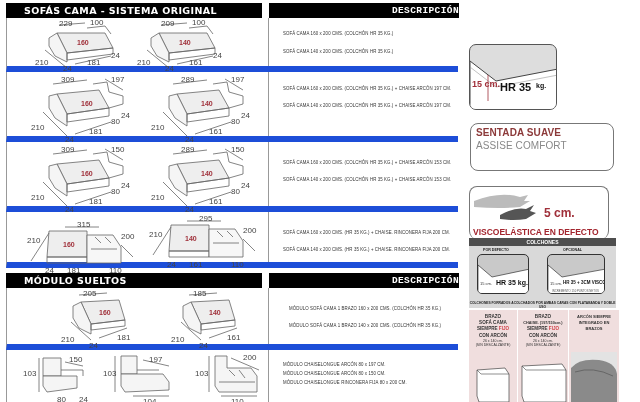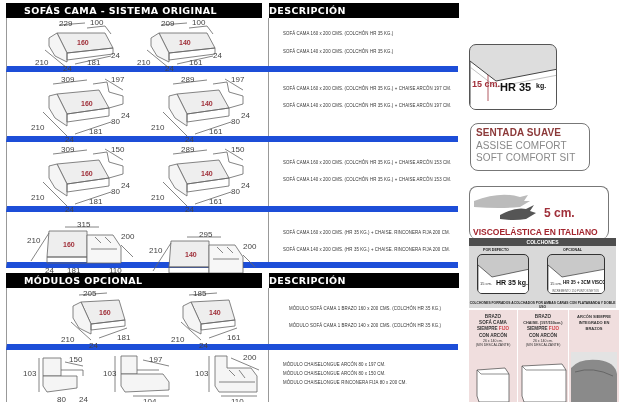--- a/index.html
+++ b/index.html
@@ -1,32 +1,32 @@
 <!DOCTYPE html>
 <html><head>
 <meta charset="utf-8">
 <style>
   * { box-sizing: border-box; margin: 0; padding: 0; }
   html, body { width: 640px; height: 402px; background: #fff; overflow: hidden; }
   body { position: relative; font-family: "Liberation Sans", sans-serif; color: #222; }
 
   .hdr { position: absolute; height: 15px; background: #000; color: #fff; font-weight: bold; font-size: 9.5px; letter-spacing: 0.4px; line-height: 15px; font-family: "DejaVu Sans", sans-serif; }
   .hdr.left { padding-left: 18px; }
-  .hdr.center { text-align: left; }
+  .hdr.center { text-align: right; font-family: Liberation Mono, monospace; }
 
   .row { position: absolute; left: 6px; width: 452px; border-bottom: 6px solid #1d4ed8; border-left: 1px solid #999; }
   .row .divider { position: absolute; left: 261px; top: 0; bottom: 0; border-left: 1px solid #999; }
   .cell-img { position: absolute; }
   .desc { position: absolute; left: 276px; font-family: "Liberation Sans", sans-serif; font-size: 4.6px; color: #333; letter-spacing: 0.1px; white-space: nowrap; transform: scaleX(0.95); transform-origin: left; }
 
   svg { display: block; overflow: visible; }
   .dim { font-family: "Liberation Sans", sans-serif; font-size: 8px; fill: #444; }
   .size { font-family: "Liberation Sans", sans-serif; font-size: 7px; fill: #a0303a; font-weight: bold; }
   .mattress-card { position: absolute; left: 469px; top: 44px; width: 88px; height: 66px; border: 1.5px solid #555; border-radius: 7px; background: #ddd; overflow: hidden; }
-  .sentada { position: absolute; left: 470px; top: 123px; width: 120px; height: 48px; border: 1.5px solid #777; border-radius: 8px; padding: 3px 5px; }
+  .sentada { position: absolute; left: 470px; top: 123px; width: 144px; height: 48px; border: 1.5px solid #777; border-radius: 8px; padding: 3px 5px; }
   .sentada div { font-size: 10px; line-height: 12.5px; letter-spacing: 0.1px; }
   .sentada .s1 { color: #8c3a3a; font-weight: bold; }
   .sentada .s2, .sentada .s3 { color: #888; }
 
   .visco { position: absolute; left: 469px; top: 186px; width: 140px; height: 53px; border: 1.5px solid #777; border-radius: 8px; border-bottom: none; background: #fff; }
   .visco-title { position: absolute; left: 473px; top: 227px; font-size: 8.5px; font-weight: bold; color: #a3252e; }
   .colch-bar { position: absolute; left: 469px; top: 238px; width: 147px; height: 8px; background: #4e4e4e; color: #fff; font-size: 5px; font-weight: bold; text-align: center; line-height: 8px; }
   .colch-panel { position: absolute; left: 469px; top: 246px; width: 147px; height: 62px; background: #d9d9d9; }
   .colch-label { position: absolute; font-size: 3.6px; font-weight: bold; color: #222; }
   .mini-mat { position: absolute; width: 52px; height: 40px; border: 1px solid #333; border-radius: 5px; background: #c9c9c9; overflow: hidden; }
@@ -204,21 +204,21 @@
       </g>
       <text class="dim" x="52" y="6">315</text>
       <text class="dim" x="2" y="22">210</text>
       <text class="size" x="38" y="26">160</text>
       <text class="dim" x="96" y="18">200</text>
       <text class="dim" x="20" y="52">24</text>
       <text class="dim" x="42" y="52">181</text>
       <text class="dim" x="84" y="52">110</text>
     </svg>
   </div>
-  <div class="cell-img" style="left:140px;top:19px;">
+  <div class="cell-img" style="left:140px;top:3px;">
     <svg width="110" height="54">
       <g fill="none" stroke="#666" stroke-width="0.8">
         <path d="M24 10 L62 10 L62 36 L22 36 Z" fill="#eee"></path>
         <path d="M22 36 L62 36 L62 42 L22 42 Z"></path>
         <path d="M62 14 L88 14 L96 26 L96 42 L62 42 Z" fill="#f7f7f7"></path>
         <path d="M70 16 L76 22 M80 16 L86 22 M66 28 L92 28"></path>
         <line x1="6" y1="40" x2="24" y2="12"></line>
         <line x1="96" y1="24" x2="108" y2="36"></line>
         <line x1="40" y1="6" x2="74" y2="6"></line>
       </g>
@@ -228,21 +228,21 @@
       <text class="dim" x="96" y="18">200</text>
       <text class="dim" x="20" y="52">24</text>
       <text class="dim" x="42" y="52">161</text>
       <text class="dim" x="84" y="52">110</text>
     </svg>
   </div>
   <div class="desc" style="top:18px;">SOFÁ CAMA 160 x 200 CMS. (HR 35 KG.) + CHAISE. RINCONERA FIJA 200 CM.</div>
   <div class="desc" style="top:35px;">SOFÁ CAMA 140 x 200 CMS. (HR 35 KG.) + CHAISE. RINCONERA FIJA 200 CM.</div>
 </div>
 
-<div class="hdr left" style="left:6px;top:273px;width:256px;">MÓDULOS OPCIONAL</div>
+<div class="hdr left" style="left:6px;top:273px;width:256px;">MÓDULO SUELTOS</div>
 <div class="hdr center" style="left:269px;top:273px;width:190px;">DESCRIPCIÓN</div>
 
 <div class="row" style="top:288px;height:62px;">
   <div class="divider"></div>
   <div class="cell-img" style="left:54px;top:2px;">
     <svg width="80" height="58">
       <g fill="none" stroke="#666" stroke-width="0.8">
         <path d="M20 12 L58 10 L64 30 L30 34 Z" fill="#eee"></path>
         <path d="M12 16 L20 12 L30 34 L30 44 L18 38 L12 28 Z" fill="#f5f5f5"></path>
         <path d="M30 34 L64 30 L64 36 L30 40 Z"></path>
@@ -336,31 +336,30 @@
     <line x1="18" y1="30" x2="18" y2="56" stroke="#a0303a" stroke-width="0.8"></line>
     <text x="2" y="42" font-size="9" font-weight="bold" fill="#a0303a" font-family="Liberation Sans, sans-serif">15 cm.</text>
     <text x="30" y="46" font-size="11" font-weight="bold" fill="#111" font-family="Liberation Sans, sans-serif">HR 35</text>
     <text x="66" y="43" font-size="7" font-weight="bold" fill="#111" font-family="Liberation Sans, sans-serif">kg.</text>
   </svg>
 </div>
 
 <div class="sentada">
   <div class="s1">SENTADA SUAVE</div>
   <div class="s2">ASSISE COMFORT</div>
-  <div class="s3">SOFT COMFORT SIT</div>
 </div>
 
 <div class="visco">
   <svg width="140" height="40">
     <path d="M4 14 Q30 4 50 10 L58 8 L54 14 L60 14 L50 20 Q30 22 4 20 Z" fill="#bbb"></path>
     <path d="M30 28 Q44 20 56 22 L64 18 L60 24 L66 26 L56 32 Q44 34 30 32 Z" fill="#555"></path>
     <text x="74" y="30" font-size="12" font-weight="bold" fill="#a0303a" font-family="Liberation Sans, sans-serif">5 cm.</text>
   </svg>
 </div>
-<div class="visco-title">VISCOELÁSTICA EN ITALIANO</div>
+<div class="visco-title">VISCOELÁSTICA EN DEFECTO</div>
 
 <div class="colch-bar">COLCHONES</div>
 <div class="colch-panel">
   <div class="colch-label" style="left:14px;top:2px;">POR DEFECTO</div>
   <div class="colch-label" style="left:94px;top:2px;">OPCIONAL</div>
   <div class="mini-mat" style="left:8px;top:8px;">
     <svg width="52" height="40">
       <path d="M0 10 L14 22 L52 14 L52 40 L0 40 Z" fill="#fff" stroke="#333" stroke-width="0.7"></path>
       <text x="2" y="30" font-size="4" fill="#333" font-family="Liberation Sans, sans-serif">15 cm.</text>
       <text x="18" y="30" font-size="7" font-weight="bold" fill="#111" font-family="Liberation Sans, sans-serif">HR 35 kg.</text>

